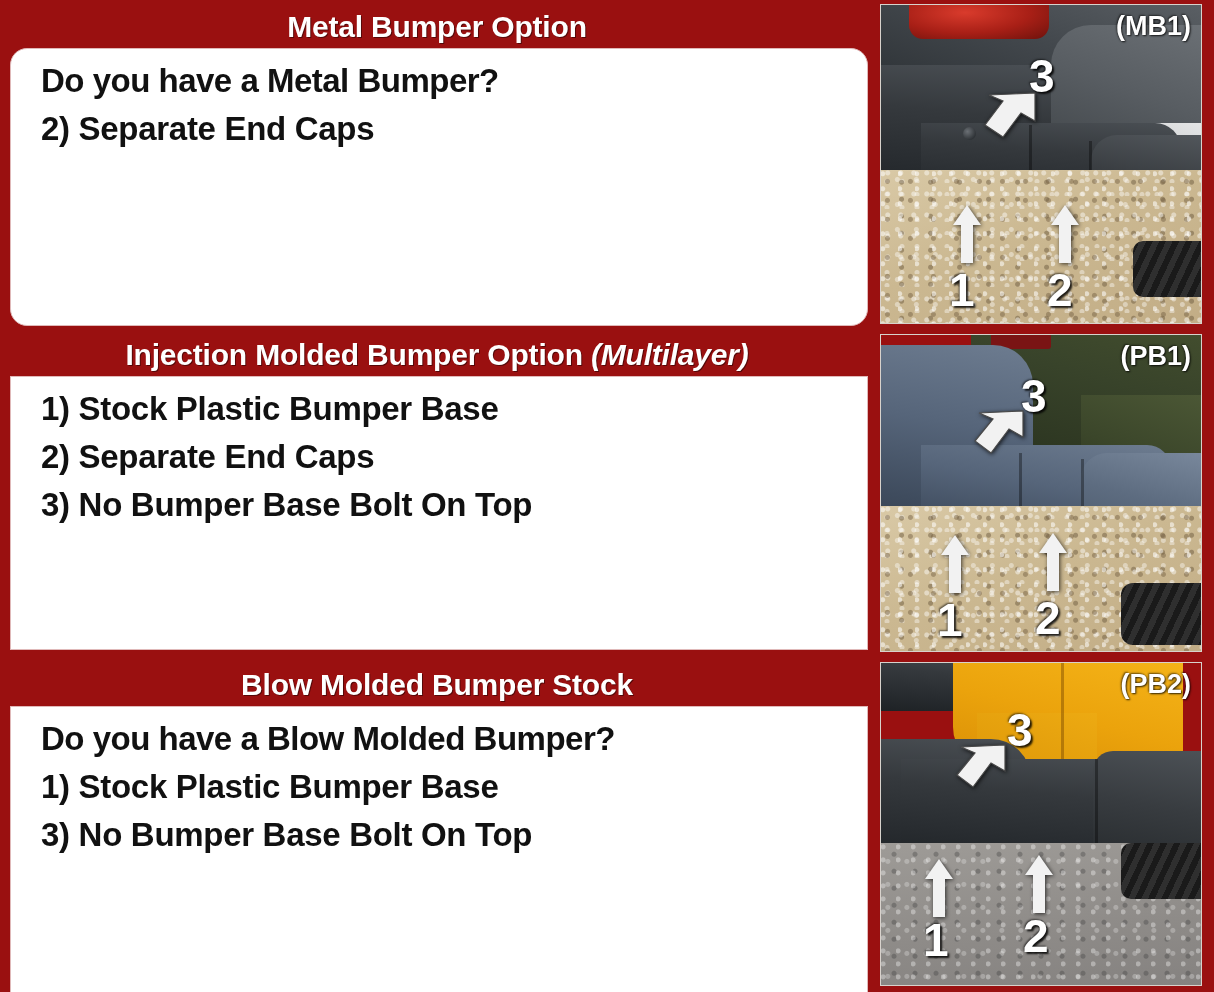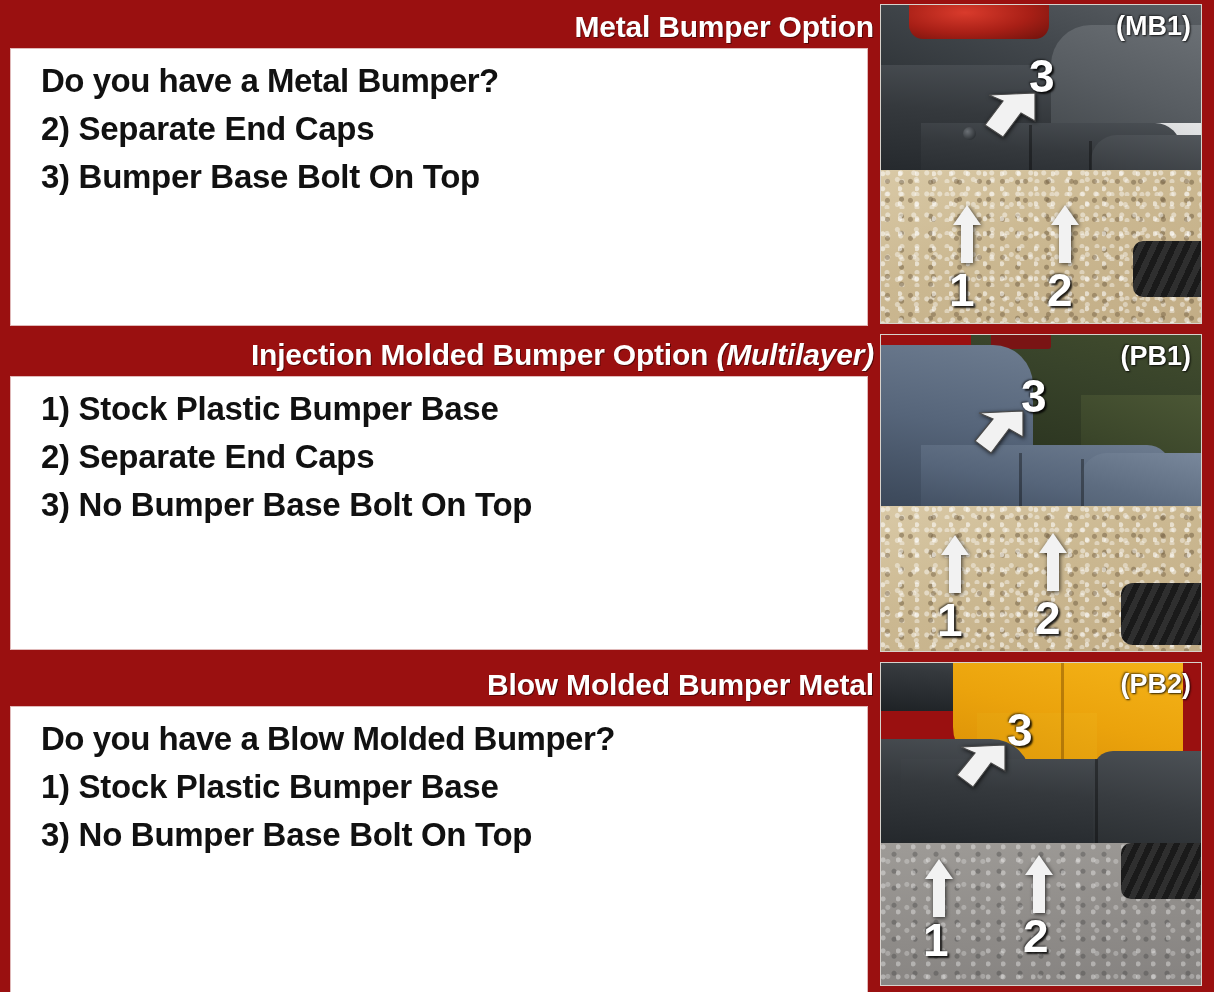--- a/index.html
+++ b/index.html
@@ -22,21 +22,21 @@
   
   .panel {
     position: absolute;
     left: 0;
     width: 1214px;
   }
   .panel-head {
     position: absolute;
     left: 0;
     width: 874px;
-    text-align: right;
+    text-align: center;
     color: #ffffff;
     font-weight: bold;
     font-size: 30px;
     line-height: 30px;
     letter-spacing: -0.2px;
     white-space: nowrap;
     text-shadow: 1px 1px 0 rgba(0,0,0,.45);
   }
   .panel-head .ital {
     font-style: italic;
@@ -181,24 +181,23 @@
 <body>
 
 <div id="root">
 
   <div class="panel" style="top:0;height:330px;">
 
     <div class="panel-head" style="top:12px;">
       <span>Metal Bumper Option</span>
     </div>
 
-    <div class="textbox" style="top:48px;height:278px;">
+    <div class="textbox" style="top:48px;height:278px;border-radius:17px;">
       <div class="qline head-q">Do you have a Metal Bumper?</div>
       <div class="qline">2) Separate End Caps</div>
-      <div class="qline">3) Bumper Base Bolt On Top</div>
     </div>
 
     <div class="photo" style="left:880px;top:4px;width:322px;height:320px;">
       <div class="scene">
         <div class="body-dark" style="left:-20px;top:-10px;width:360px;height:160px;"></div>
         <div class="taillight" style="left:28px;top:-14px;width:140px;height:48px;border-radius:0 0 14px 14px;"></div>
         <div class="body-dark" style="left:170px;top:20px;width:180px;height:120px;background:linear-gradient(200deg,#6d7277 0%,#585d62 55%,#44494d 100%);border-radius:40px 0 0 0;"></div>
         <div class="silver-panel" style="left:250px;top:118px;width:90px;height:96px;border-radius:22px 0 0 10px;"></div>
         <div class="bumper-black" style="left:-30px;top:60px;width:200px;height:140px;border-radius:0 0 46px 0;"></div>
         <div class="bumper-black" style="left:40px;top:118px;width:260px;height:90px;border-radius:0 26px 30px 0;"></div>
@@ -273,21 +272,21 @@
         </div>
         <div class="num" style="left:154px;top:260px;">2</div>
       </div>
       <div class="photo-code">(PB1)</div>
     </div>
   </div>
 
   <div class="panel" style="top:658px;height:334px;">
 
     <div class="panel-head" style="top:12px;">
-      <span>Blow Molded Bumper Metal</span>
+      <span>Blow Molded Bumper Stock</span>
     </div>
 
     <div class="textbox" style="top:48px;height:356px;">
       <div class="qline head-q">Do you have a Blow Molded Bumper?</div>
       <div class="qline">1) Stock Plastic Bumper Base</div>
       <div class="qline">3) No Bumper Base Bolt On Top</div>
     </div>
 
     <div class="photo" style="left:880px;top:4px;width:322px;height:324px;">
       <div class="scene">

